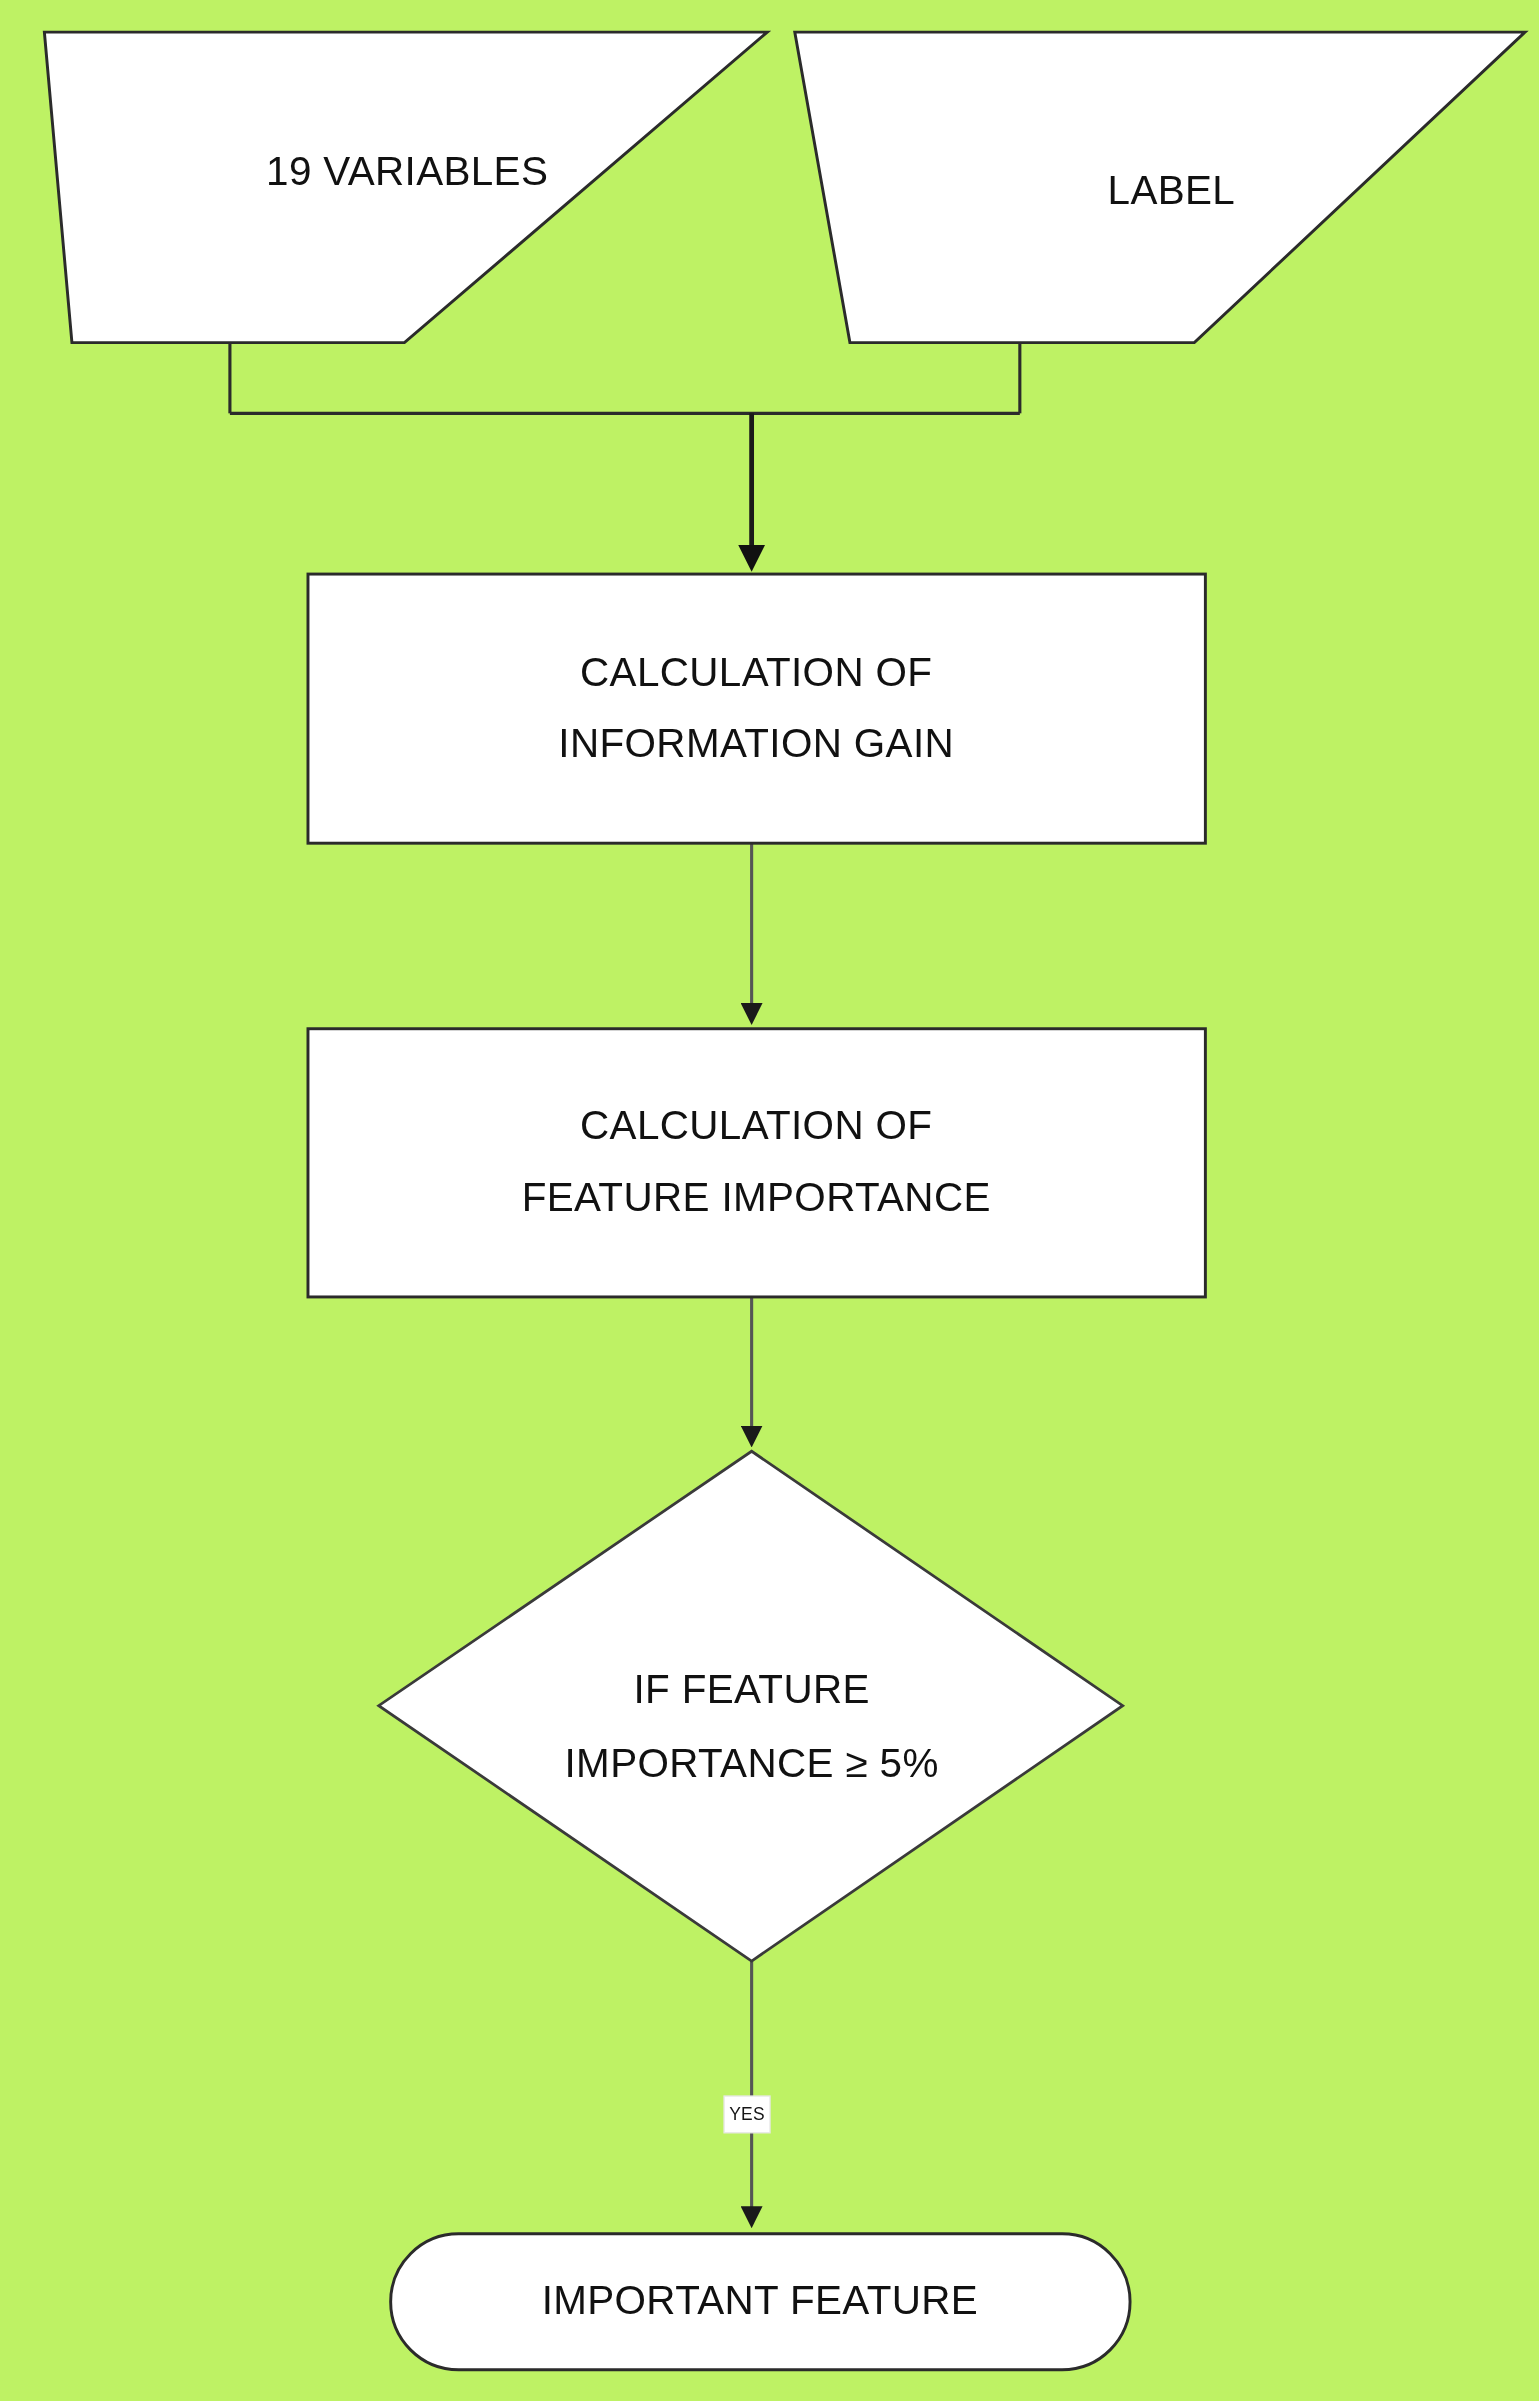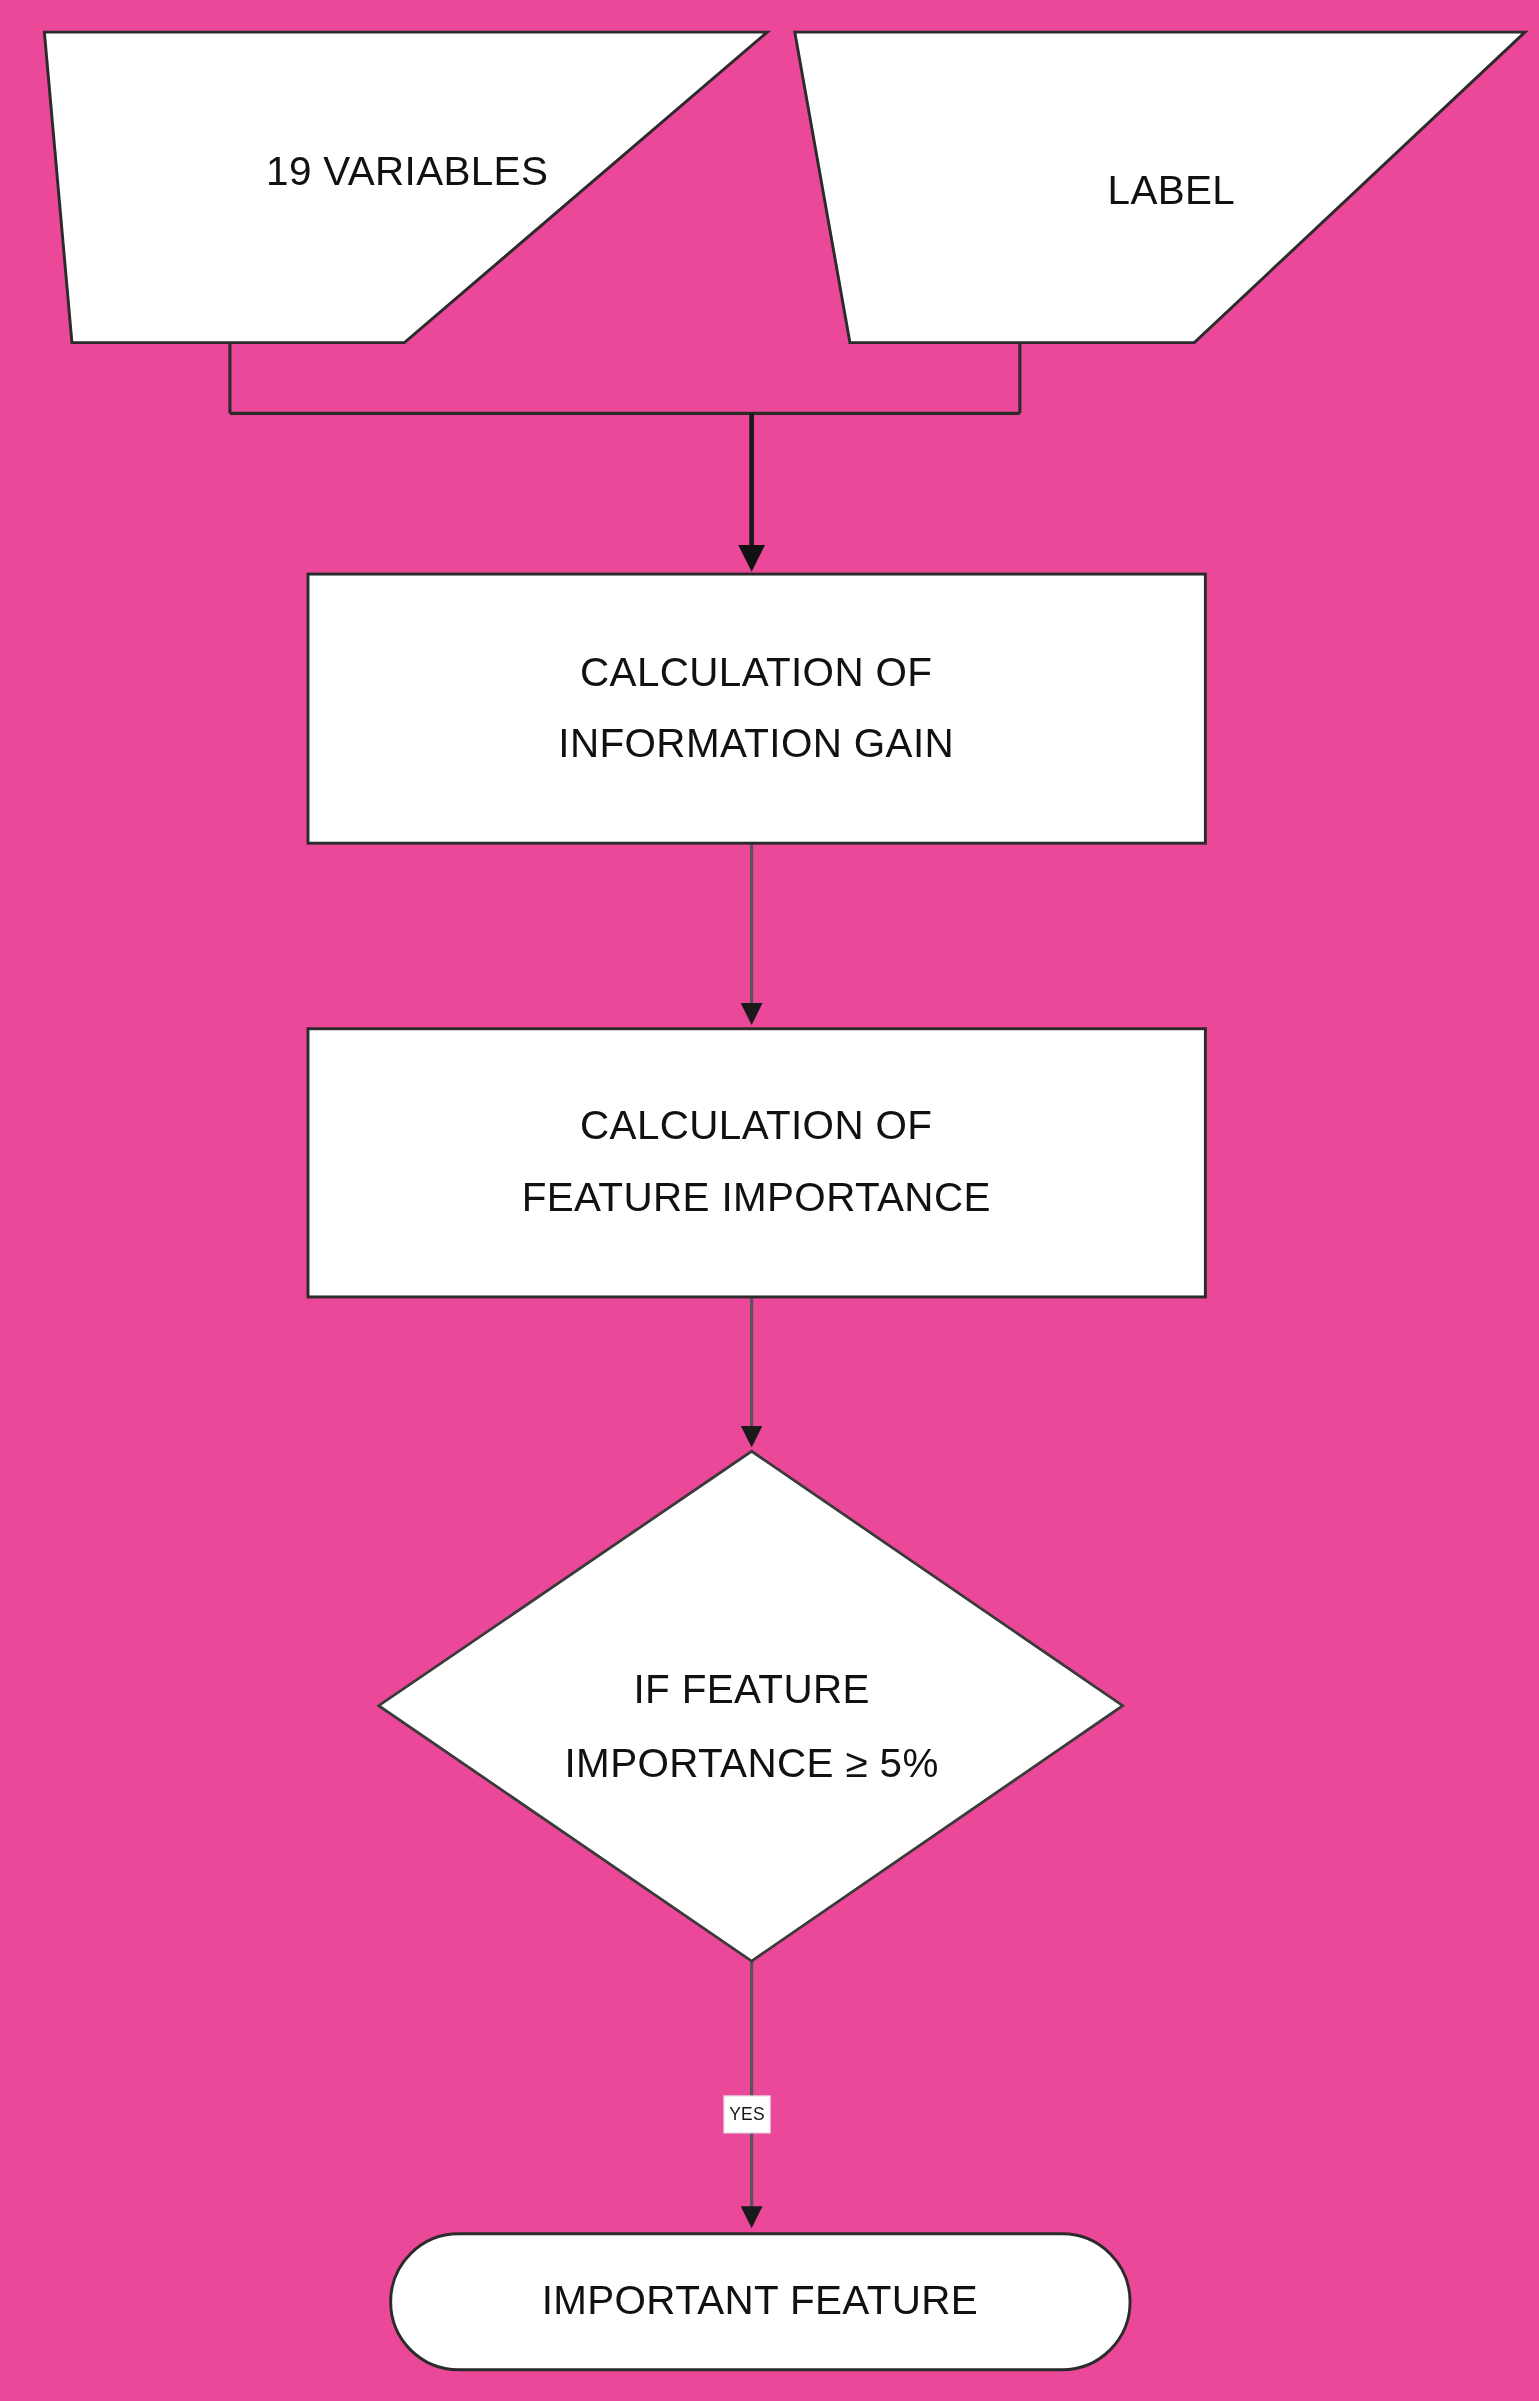--- a/index.html
+++ b/index.html
@@ -7,21 +7,21 @@
     padding: 0;
     background: #ffffff;
   }
   body {
     font-family: "Liberation Sans", sans-serif;
   }
   #diagram-root {
     position: relative;
     width: 1540px;
     height: 2401px;
-    background: #ec4899;
+    background: #bef264;
     overflow: hidden;
   }
   #flow-svg {
     position: absolute;
     top: 0;
     left: 0;
     width: 1540px;
     height: 2401px;
     display: block;
   }

